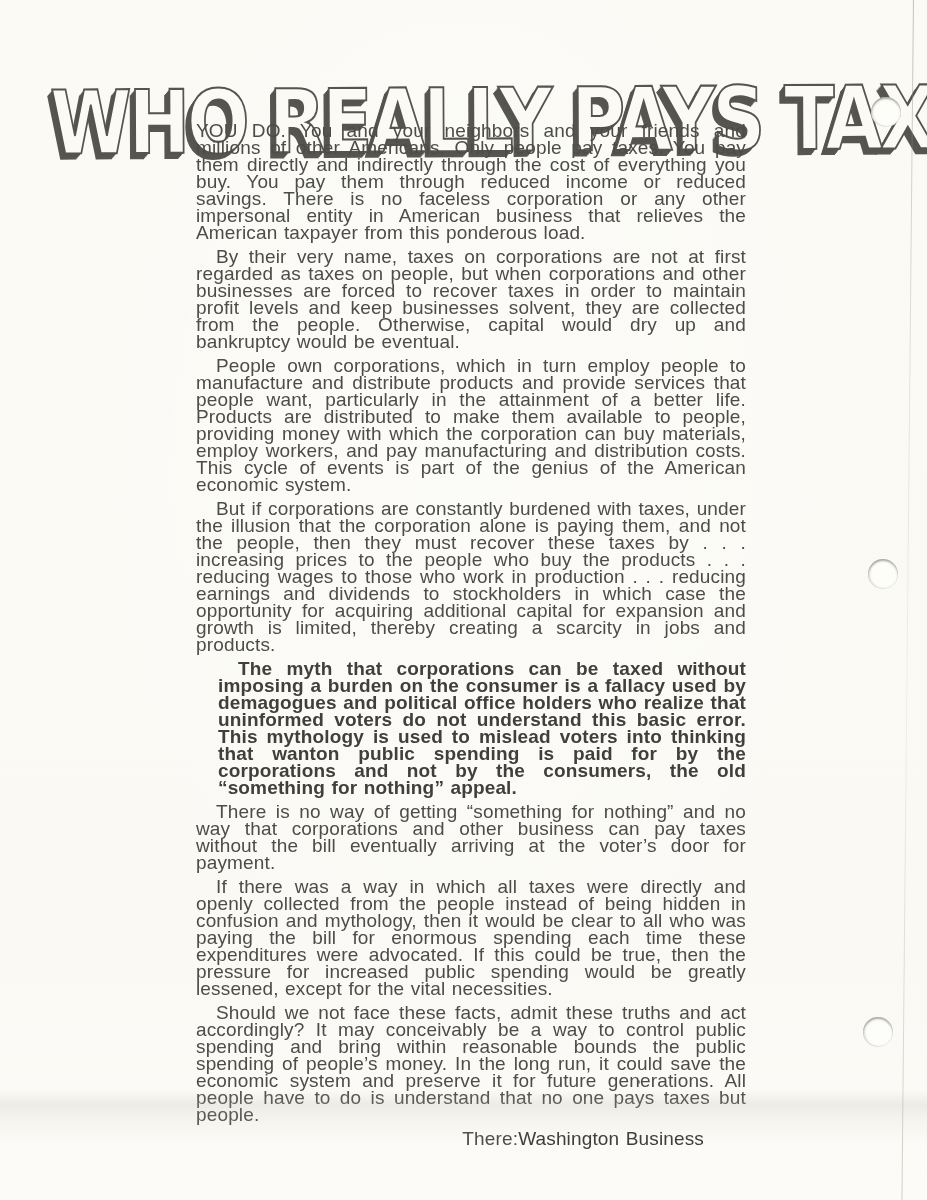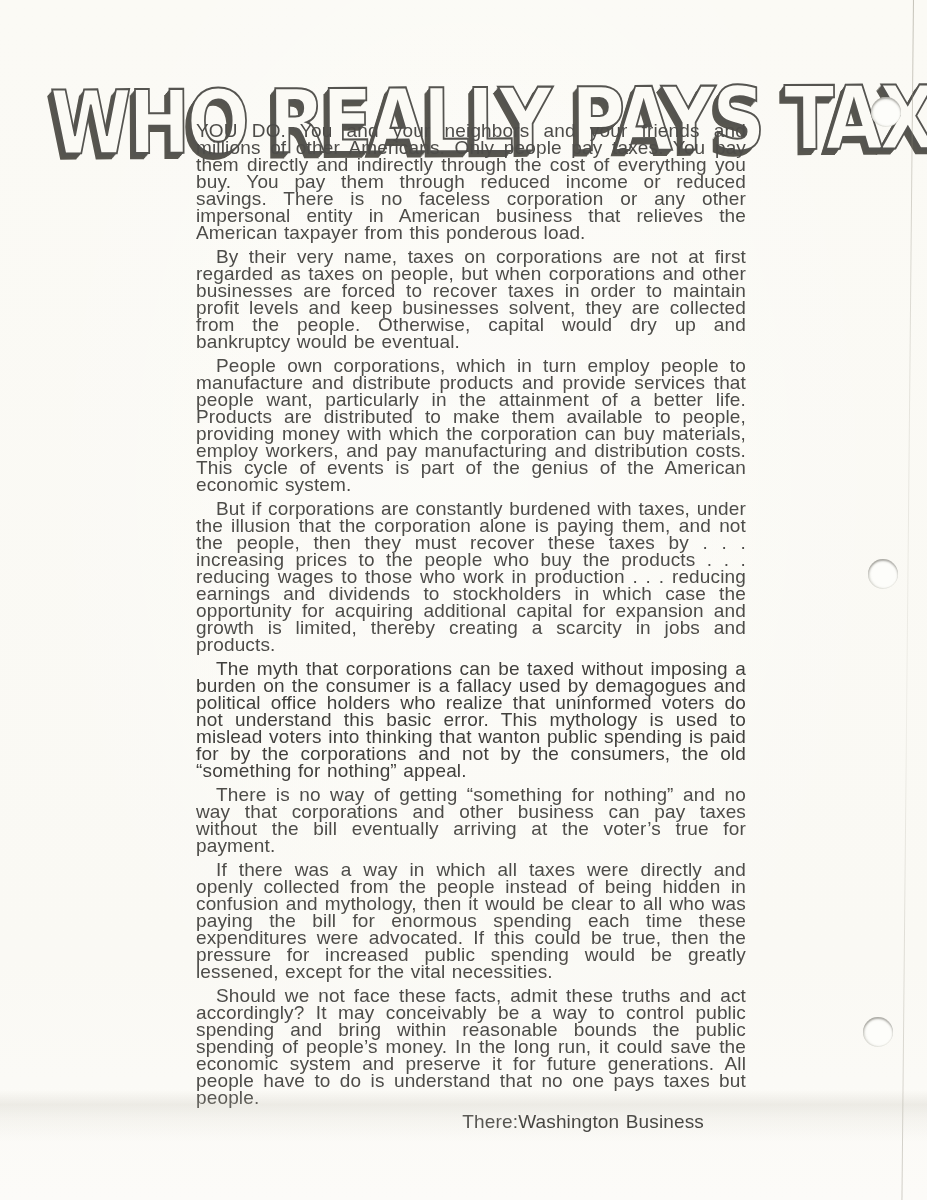--- a/index.html
+++ b/index.html
@@ -57,22 +57,23 @@
     color: #4d4c49;
   }
   .content p.para {
     margin: 0 0 7px 0;
     text-indent: 20px;
   }
   .content p.lead {
     text-indent: 0;
   }
   .content p.bold {
-    font-weight: normal;
+    font-weight: bold;
     color: #403f3c;
+    margin-left: 22px;
   }
   .source-line {
     margin-top: 3px;
     text-align: right;
     padding-right: 42px;
     text-indent: 0;
     color: #4d4c49;
   }
   .source-line .source-value {
     font-weight: normal;
@@ -137,21 +138,21 @@
 
   <h1 class="headline">WHO REALLY PAYS TAXES?</h1>
 
   <div class="content">
 
     <p class="para lead">YOU DO. You and your neighbors and your friends and millions of other Americans. Only people pay taxes. You pay them directly and indirectly through the cost of everything you buy. You pay them through reduced income or reduced savings. There is no faceless corporation or any other impersonal entity in American business that relieves the American taxpayer from this ponderous load.</p>
       <p class="para normal">By their very name, taxes on corporations are not at first regarded as taxes on people, but when corporations and other businesses are forced to recover taxes in order to maintain profit levels and keep businesses solvent, they are collected from the people. Otherwise, capital would dry up and bankruptcy would be eventual.</p>
       <p class="para normal">People own corporations, which in turn employ people to manufacture and distribute products and provide services that people want, particularly in the attainment of a better life. Products are distributed to make them available to people, providing money with which the corporation can buy materials, employ workers, and pay manufacturing and distribution costs. This cycle of events is part of the genius of the American economic system.</p>
       <p class="para normal">But if corporations are constantly burdened with taxes, under the illusion that the corporation alone is paying them, and not the people, then they must recover these taxes by . . . increasing prices to the people who buy the products . . . reducing wages to those who work in production . . . reducing earnings and dividends to stockholders in which case the opportunity for acquiring additional capital for expansion and growth is limited, thereby creating a scarcity in jobs and products.</p>
       <p class="para bold">The myth that corporations can be taxed without imposing a burden on the consumer is a fallacy used by demagogues and political office holders who realize that uninformed voters do not understand this basic error. This mythology is used to mislead voters into thinking that wanton public spending is paid for by the corporations and not by the consumers, the old “something for nothing” appeal.</p>
-      <p class="para normal">There is no way of getting “something for nothing” and no way that corporations and other business can pay taxes without the bill eventually arriving at the voter’s true for payment.</p>
+      <p class="para normal">There is no way of getting “something for nothing” and no way that corporations and other business can pay taxes without the bill eventually arriving at the voter’s door for payment.</p>
       <p class="para normal">If there was a way in which all taxes were directly and openly collected from the people instead of being hidden in confusion and mythology, then it would be clear to all who was paying the bill for enormous spending each time these expenditures were advocated. If this could be true, then the pressure for increased public spending would be greatly lessened, except for the vital necessities.</p>
       <p class="para normal">Should we not face these facts, admit these truths and act accordingly? It may conceivably be a way to control public spending and bring within reasonable bounds the public spending of people’s money. In the long run, it could save the economic system and preserve it for future generations. All people have to do is understand that no one pays taxes but people.</p>
       <p class="source-line">
       <span>There:</span><span class="source-value">Washington Business</span>
     </p>
   </div>
 
   <div class="hole hole-top"></div>
   <div class="hole hole-middle"></div>
   <div class="hole hole-bottom"></div>

